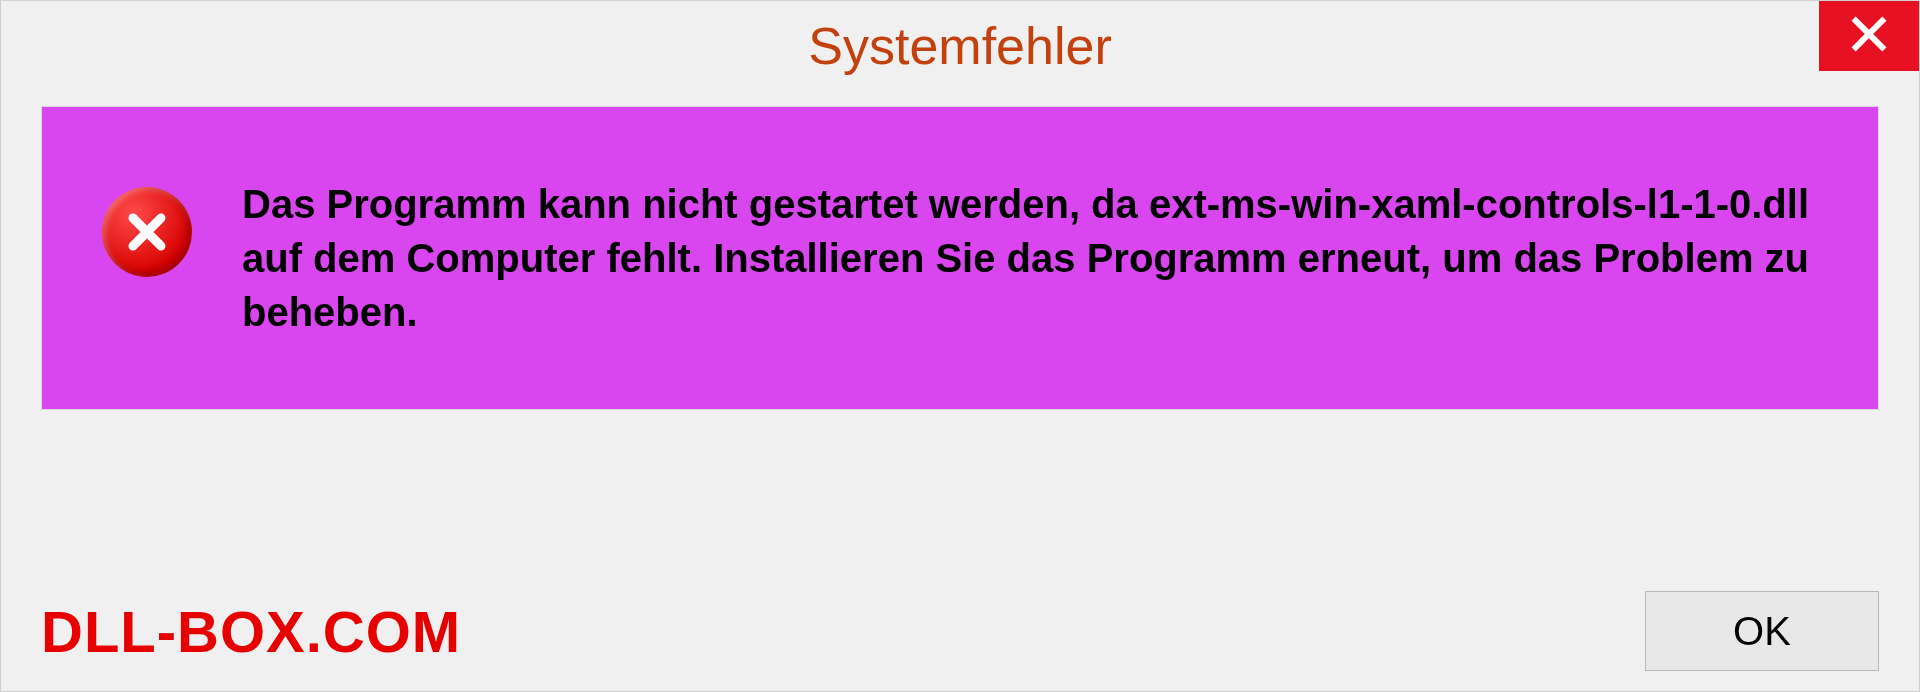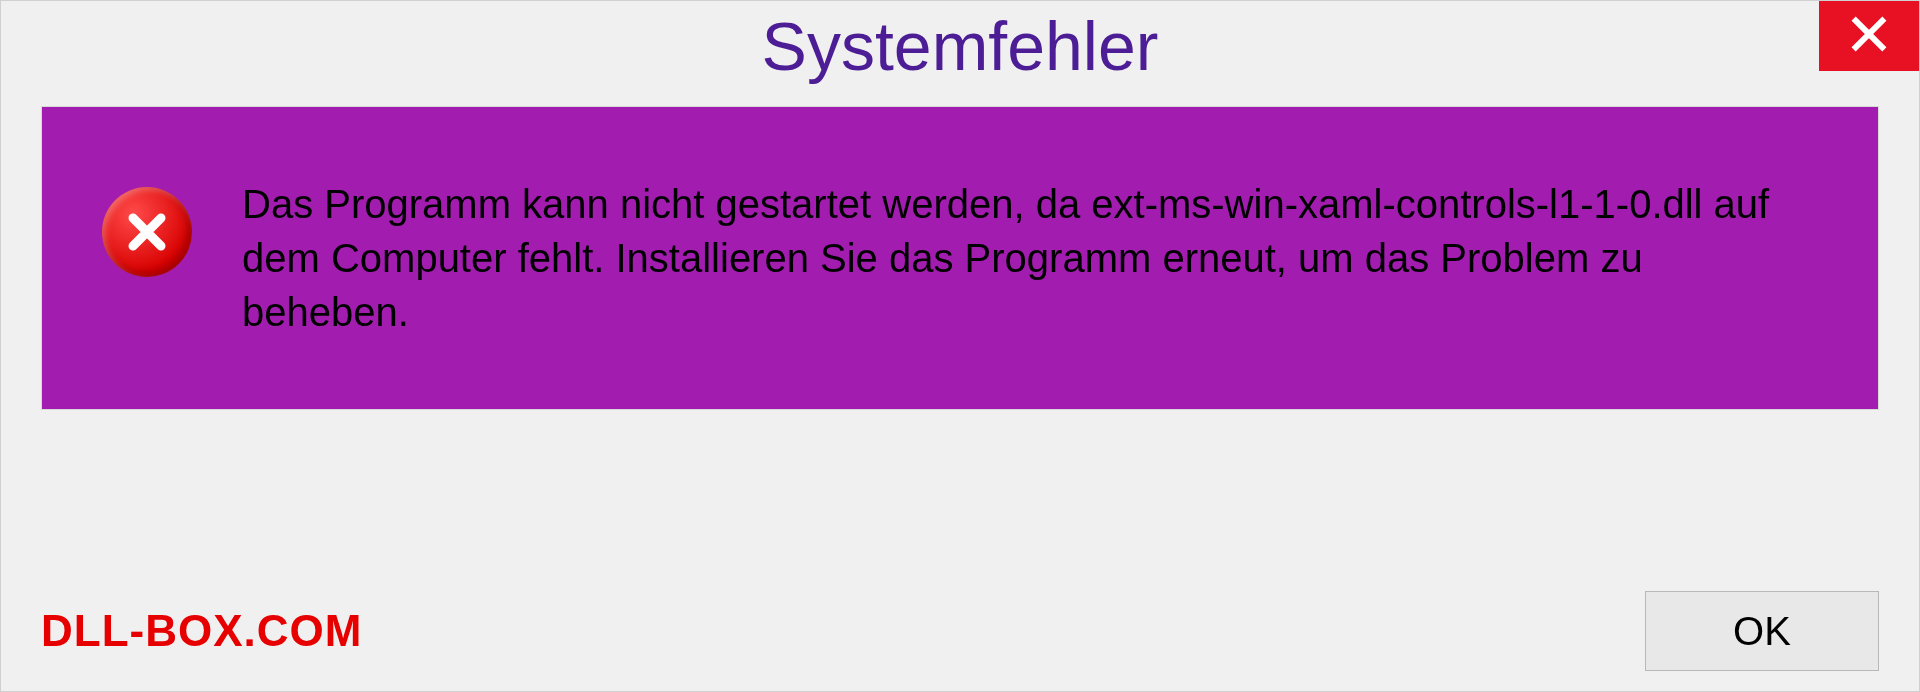--- a/index.html
+++ b/index.html
@@ -16,48 +16,49 @@
       border: 1px solid #d0d0d0;
     }
     .titlebar {
       position: relative;
       height: 90px;
       display: flex;
       align-items: center;
       justify-content: center;
     }
     .title {
-      font-size: 68px;
+      font-size: 52px;
       font-weight: 400;
-      color: #4c1d95;
+      color: #c2410c;
     }
     .close-btn {
       position: absolute;
       top: 0;
       right: 0;
       width: 100px;
       height: 70px;
       background: #e81123;
       display: flex;
       align-items: center;
       justify-content: center;
       cursor: pointer;
     }
     .close-btn svg {
       width: 40px;
       height: 40px;
     }
     .content-box {
       margin: 15px 40px 0 40px;
-      background: #a21caf;
+      background: #d946ef;
       border: 1px solid #d8d8d8;
       padding: 70px 60px 70px 60px;
       display: flex;
       align-items: flex-start;
       gap: 50px;
+      font-weight: bold;
     }
     .error-icon {
       flex-shrink: 0;
       width: 90px;
       height: 90px;
       margin-top: 10px;
     }
     .error-icon-circle {
       width: 90px;
       height: 90px;
@@ -82,21 +83,21 @@
       position: absolute;
       bottom: 20px;
       left: 0;
       right: 0;
       padding: 0 40px;
       display: flex;
       align-items: center;
       justify-content: space-between;
     }
     .watermark {
-      font-size: 44px;
+      font-size: 58px;
       font-weight: 900;
       color: #e60000;
       letter-spacing: 1px;
       font-family: Arial, Helvetica, sans-serif;
     }
     .ok-btn {
       width: 234px;
       height: 80px;
       background: #e8e8e8;
       border: 1px solid #b8b8b8;

